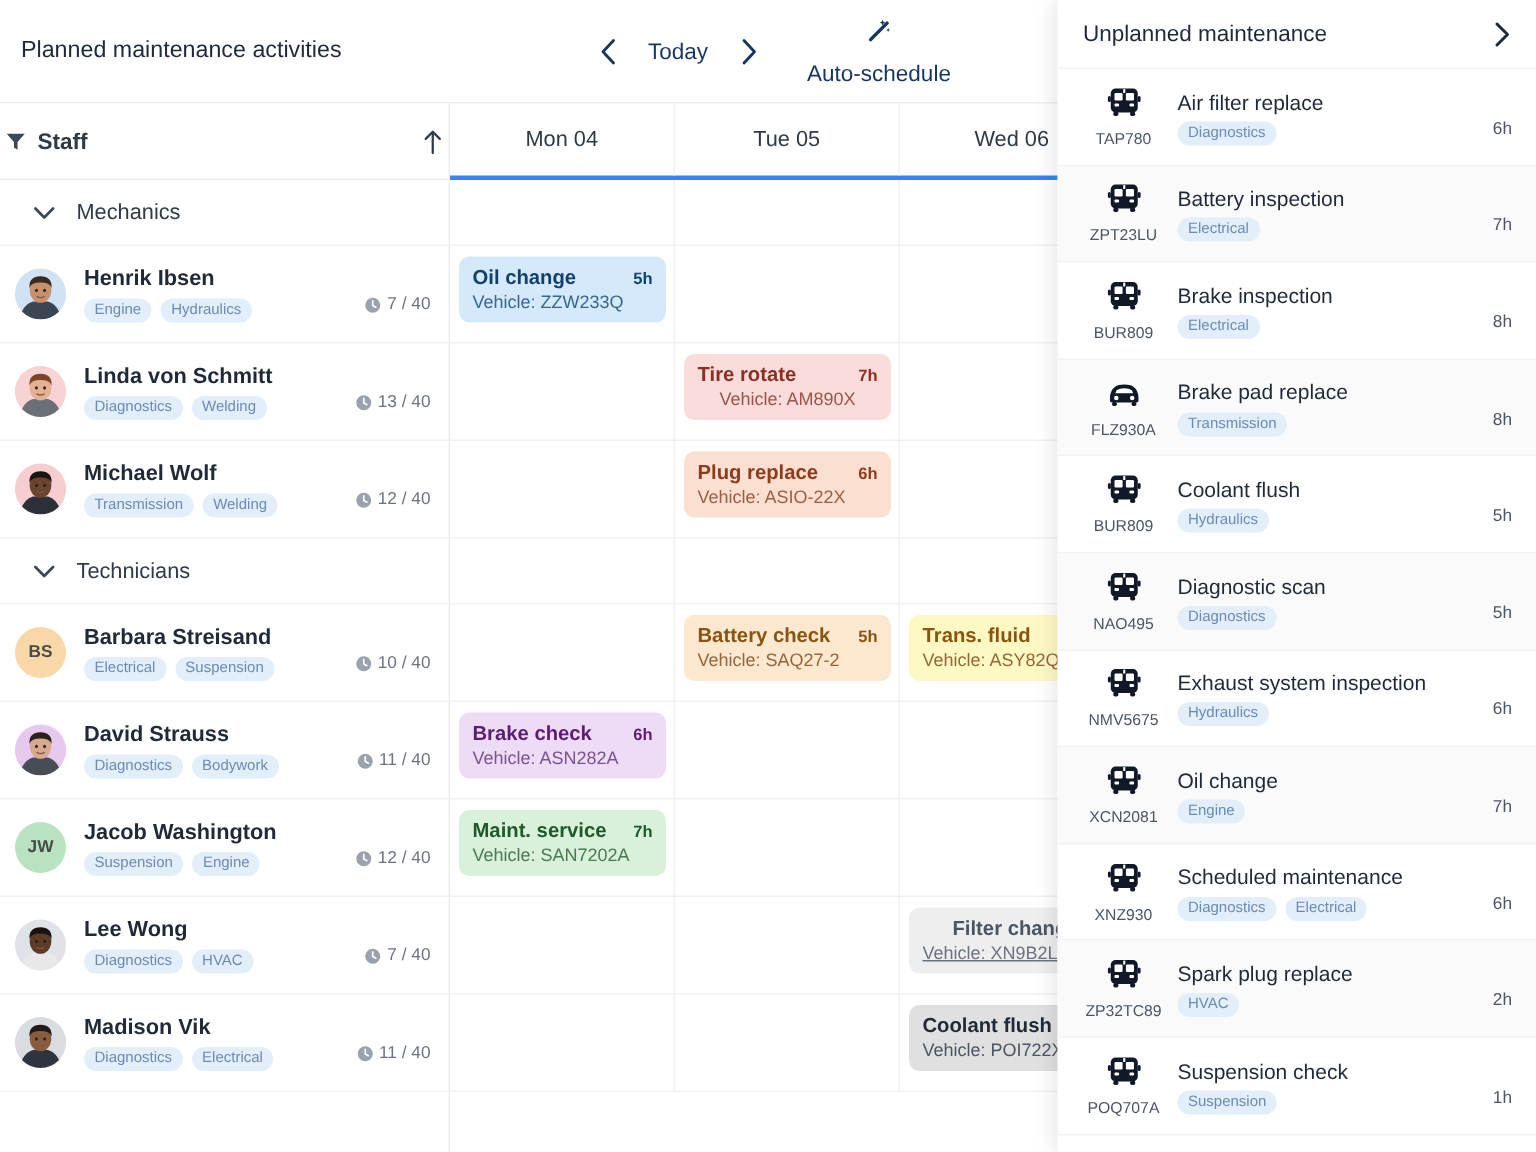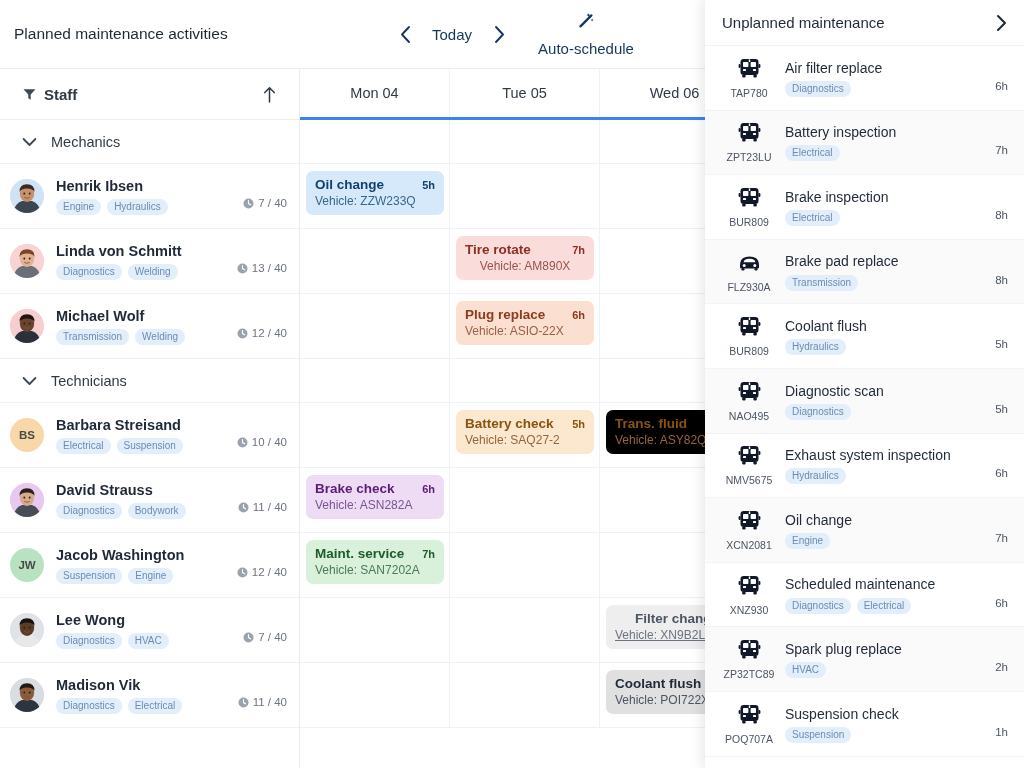--- a/index.html
+++ b/index.html
@@ -72,21 +72,21 @@
     width: 300px;
     flex: 0 0 300px;
     border-right: 1px solid #e9edf2;
     background: #fff;
   }
   .staff-head {
     height: 51px;
     border-bottom: 1px solid #e9edf2;
     display: flex;
     align-items: center;
-    padding: 0 23px;
+    padding: 0 4px;
   }
   .staff-head-label {
     font-size: 15px;
     font-weight: bold;
     color: #2e3a46;
     margin-left: 8px;
   }
   .staff-head .spacer { flex: 1; }
   .sort-arrow { color: #2e3a46; cursor: pointer; display: flex; }
 
@@ -638,21 +638,21 @@
             <div class="dcell">
               <div class="ev" style="background: rgb(251, 232, 207);">
                 <div class="ev-top">
                   <span class="ev-title" style="color: rgb(138, 84, 16);">Battery check</span>
                   <span class="ev-dur" style="color: rgb(138, 84, 16);">5h</span>
                 </div>
                 <div class="ev-veh" style="color: rgb(150, 102, 58);">Vehicle: SAQ27-2</div>
               </div>
             </div>
             <div class="dcell">
-              <div class="ev" style="background: #000000;">
+              <div class="ev" style="background: #fef9c3;">
                 <div class="ev-top">
                   <span class="ev-title" style="color: rgb(138, 84, 16);">Trans. fluid</span>
                   <span class="ev-dur" style="color: rgb(138, 84, 16);">6h</span>
                 </div>
                 <div class="ev-veh" style="color: rgb(150, 102, 58);">Vehicle: ASY82Q</div>
               </div>
             </div>
           </div>
           <div class="cal-rowline row-staff">
             <div class="dcell">

